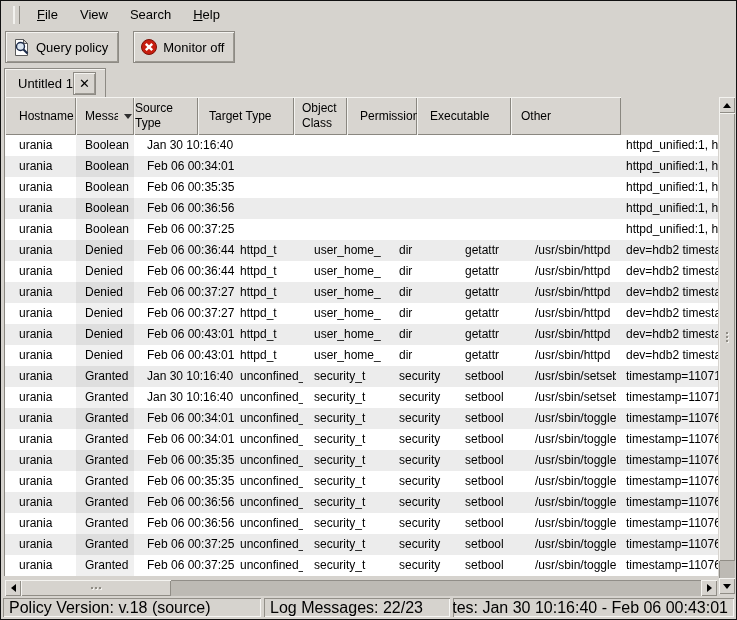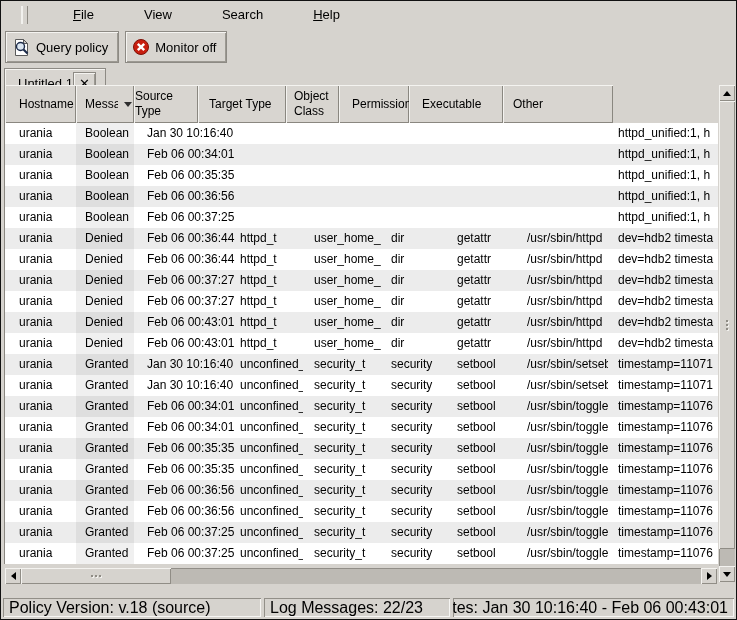--- a/index.html
+++ b/index.html
@@ -2,57 +2,57 @@
 <html><head>
 <meta charset="utf-8">
 <style>
   html,body{margin:0;padding:0;background:#555;}
   .window{
     width:737px;height:620px;box-sizing:border-box;border:1px solid #111;
     background:#d6d3ce;position:relative;overflow:hidden;
     font-family:"Liberation Sans","DejaVu Sans",sans-serif;color:#000;
   }
   
-  .menubar{position:absolute;left:0;top:0;width:100%;height:27px;display:flex;align-items:center;padding-left:20px;box-sizing:border-box;gap:28px;}
+  .menubar{position:absolute;left:0;top:0;width:100%;height:27px;display:flex;align-items:center;padding-left:12px;box-sizing:border-box;}
   .menugrip{width:4px;height:18px;border-left:2px solid #f2f1ee;border-right:1px solid #8f8c85;margin-right:6px;}
   .menu-item{padding:4px 11px;font-size:13px;cursor:default;}
   
-  .toolbar{position:absolute;left:0;top:27px;width:100%;height:38px;display:flex;align-items:center;gap:6px;padding-left:4px;box-sizing:border-box;}
+  .toolbar{position:absolute;left:0;top:27px;width:100%;height:38px;display:flex;align-items:center;gap:14px;padding-left:4px;box-sizing:border-box;}
   .tbtn{height:30px;display:flex;align-items:center;gap:5px;padding:0 10px 0 6px;
     background:#d8d5d0;border:1px solid #8d8a84;
     box-shadow:inset 1px 1px 0 #f5f4f1, inset -1px -1px 0 #9c9992;font-size:13px;cursor:default;}
   .tbtn svg{display:block;}
   
   .tabbar{position:absolute;left:0;top:65px;width:100%;height:31px;display:flex;align-items:flex-end;padding-left:3px;box-sizing:border-box;}
   .tab{height:29px;display:flex;align-items:center;padding:0 9px 0 13px;
     background:#d8d5d0;border:1px solid #8d8a84;border-bottom:none;
     box-shadow:inset 1px 1px 0 #f5f4f1;font-size:13px;box-sizing:border-box;}
   .tab-close{width:21px;height:21px;display:flex;align-items:center;justify-content:center;
     background:#d8d5d0;border:1px solid #8d8a84;
     box-shadow:inset 1px 1px 0 #f5f4f1, inset -1px -1px 0 #9c9992;
     font-weight:bold;font-size:13px;line-height:1;cursor:default;}
   
-  .table-area{position:absolute;left:3px;top:84px;width:731px;height:499px;}
+  .table-area{position:absolute;left:3px;top:96px;width:731px;height:499px;}
   .header-row{position:absolute;left:0;top:0;width:714px;height:38px;display:flex;border-left:1px solid #8a8780;box-sizing:border-box;}
   .hcell{background:#d8d5d0;box-shadow:inset 1px 1px 0 #f4f3f0, inset -1px -1px 0 #8a8780;
     display:flex;flex-direction:column;justify-content:center;padding-left:8px;padding-right:2px;
     font-size:12px;line-height:15px;box-sizing:border-box;overflow:hidden;cursor:default;}
   .hcell.sorted{flex-direction:row;align-items:center;justify-content:flex-start;gap:0;}
   .hcell .hlabel{flex:0 1 auto;overflow:hidden;white-space:nowrap;}
   .sort-arrow{margin-left:6px;width:0;height:0;border-left:4px solid transparent;border-right:4px solid transparent;border-top:5px solid #2e2e2e;}
   .tbody{position:absolute;left:0;top:38px;width:714px;height:441px;background:#fff;overflow:hidden;border-left:1px solid #8a8780;box-sizing:border-box;}
   .row{height:21px;display:flex;white-space:nowrap;}
   .row.alt{background:#ececec;}
   .cell{box-sizing:border-box;overflow:hidden;line-height:21px;font-size:12px;flex:0 0 auto;}
   .row .c1{background:rgba(0,0,0,0.06);}
   .c0{width:71px;padding-left:14px;}
   .c1{width:58px;padding-left:9px;}
   .c2{width:105px;padding-left:13px;}
   .c3{width:64px;padding-left:1px;}
-  .c4{width:88px;padding-left:11px;}
+  .c4{width:96px;padding-left:11px;}
   .c5{width:53px;}
   .c6{width:70px;padding-left:13px;}
   .c7{width:94px;padding-left:13px;}
   .c8{width:110px;padding-left:10px;}
   
   .vscroll{position:absolute;left:715px;top:0;width:16px;height:497px;background:#bdbab4;box-shadow:inset 1px 1px 0 #918e88;}
   .hscroll{position:absolute;left:1px;top:483px;width:712px;height:16px;background:#bdbab4;box-shadow:inset 1px 1px 0 #918e88;}
   .sbtn{position:absolute;width:16px;height:16px;background:#d6d3ce;
     box-shadow:inset 1px 1px 0 #f4f3f0, inset -1px -1px 0 #908d86;
     display:flex;align-items:center;justify-content:center;cursor:default;}

